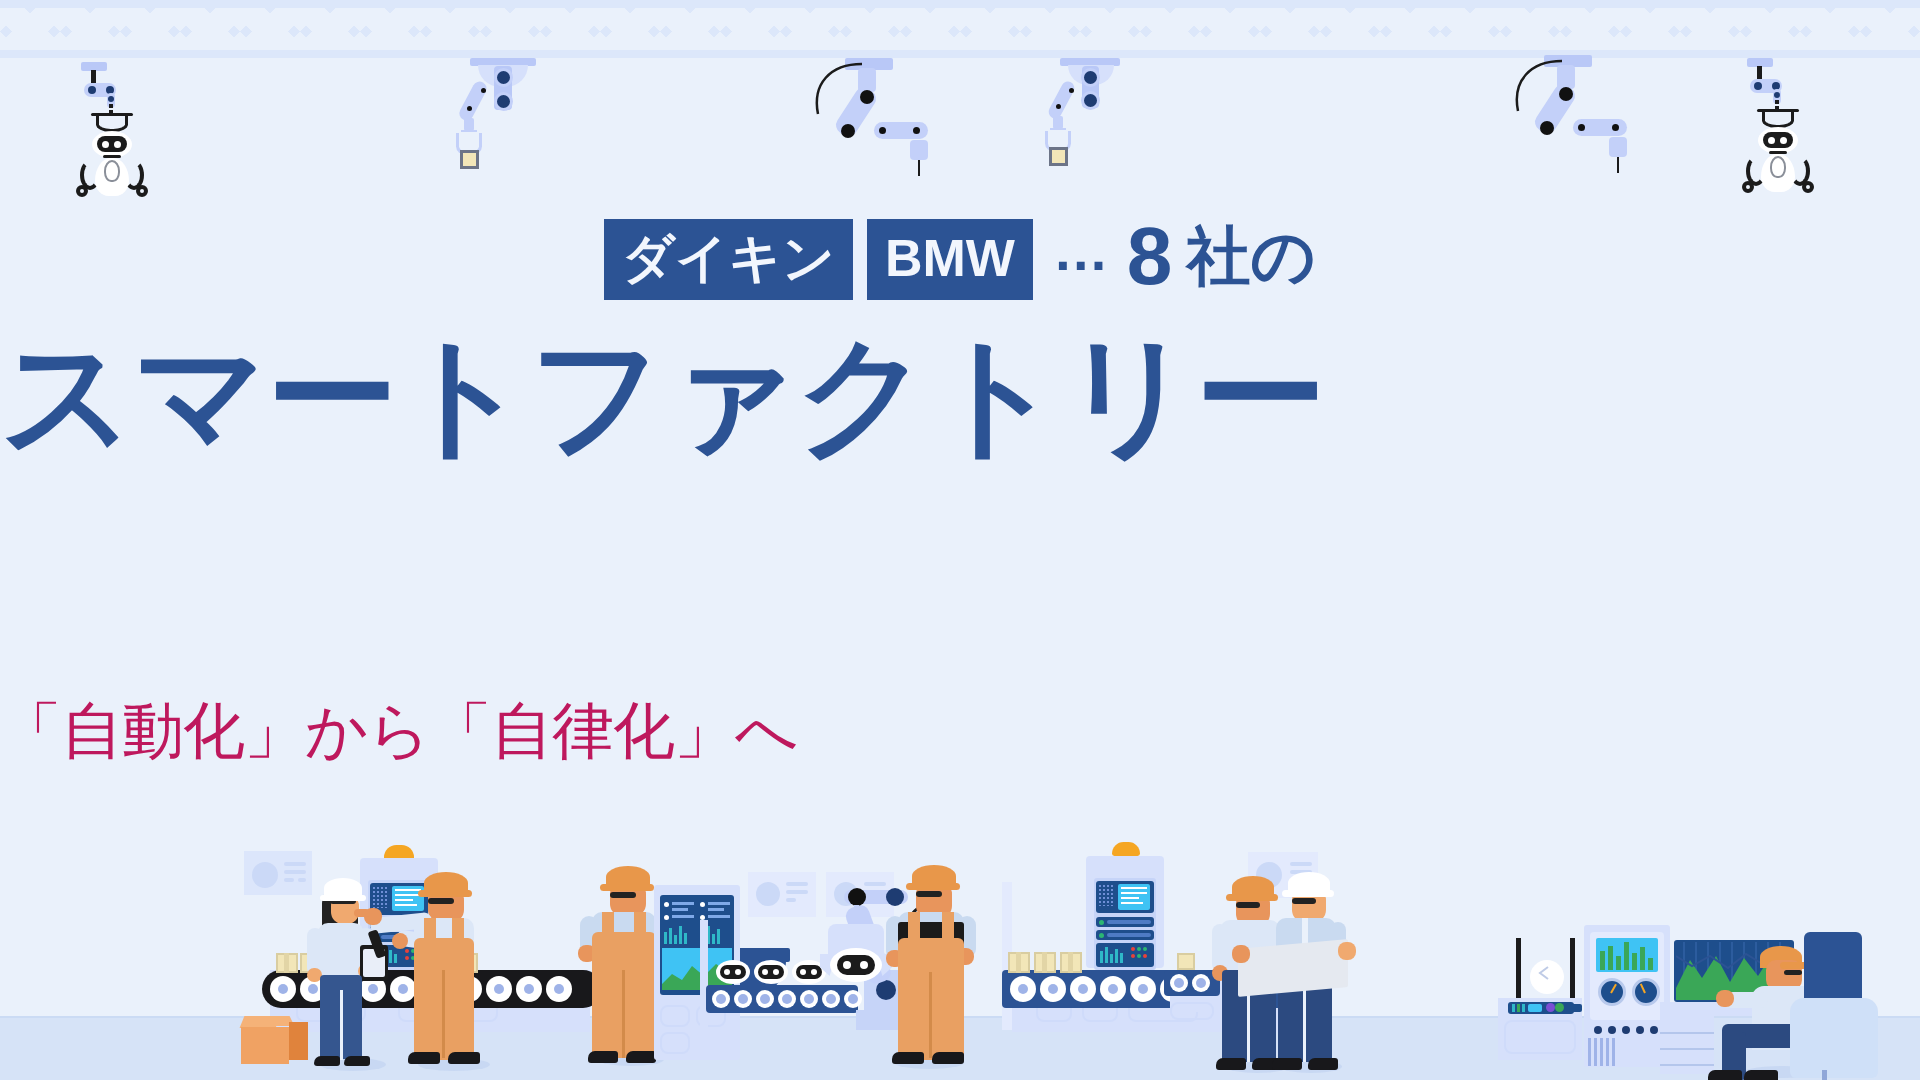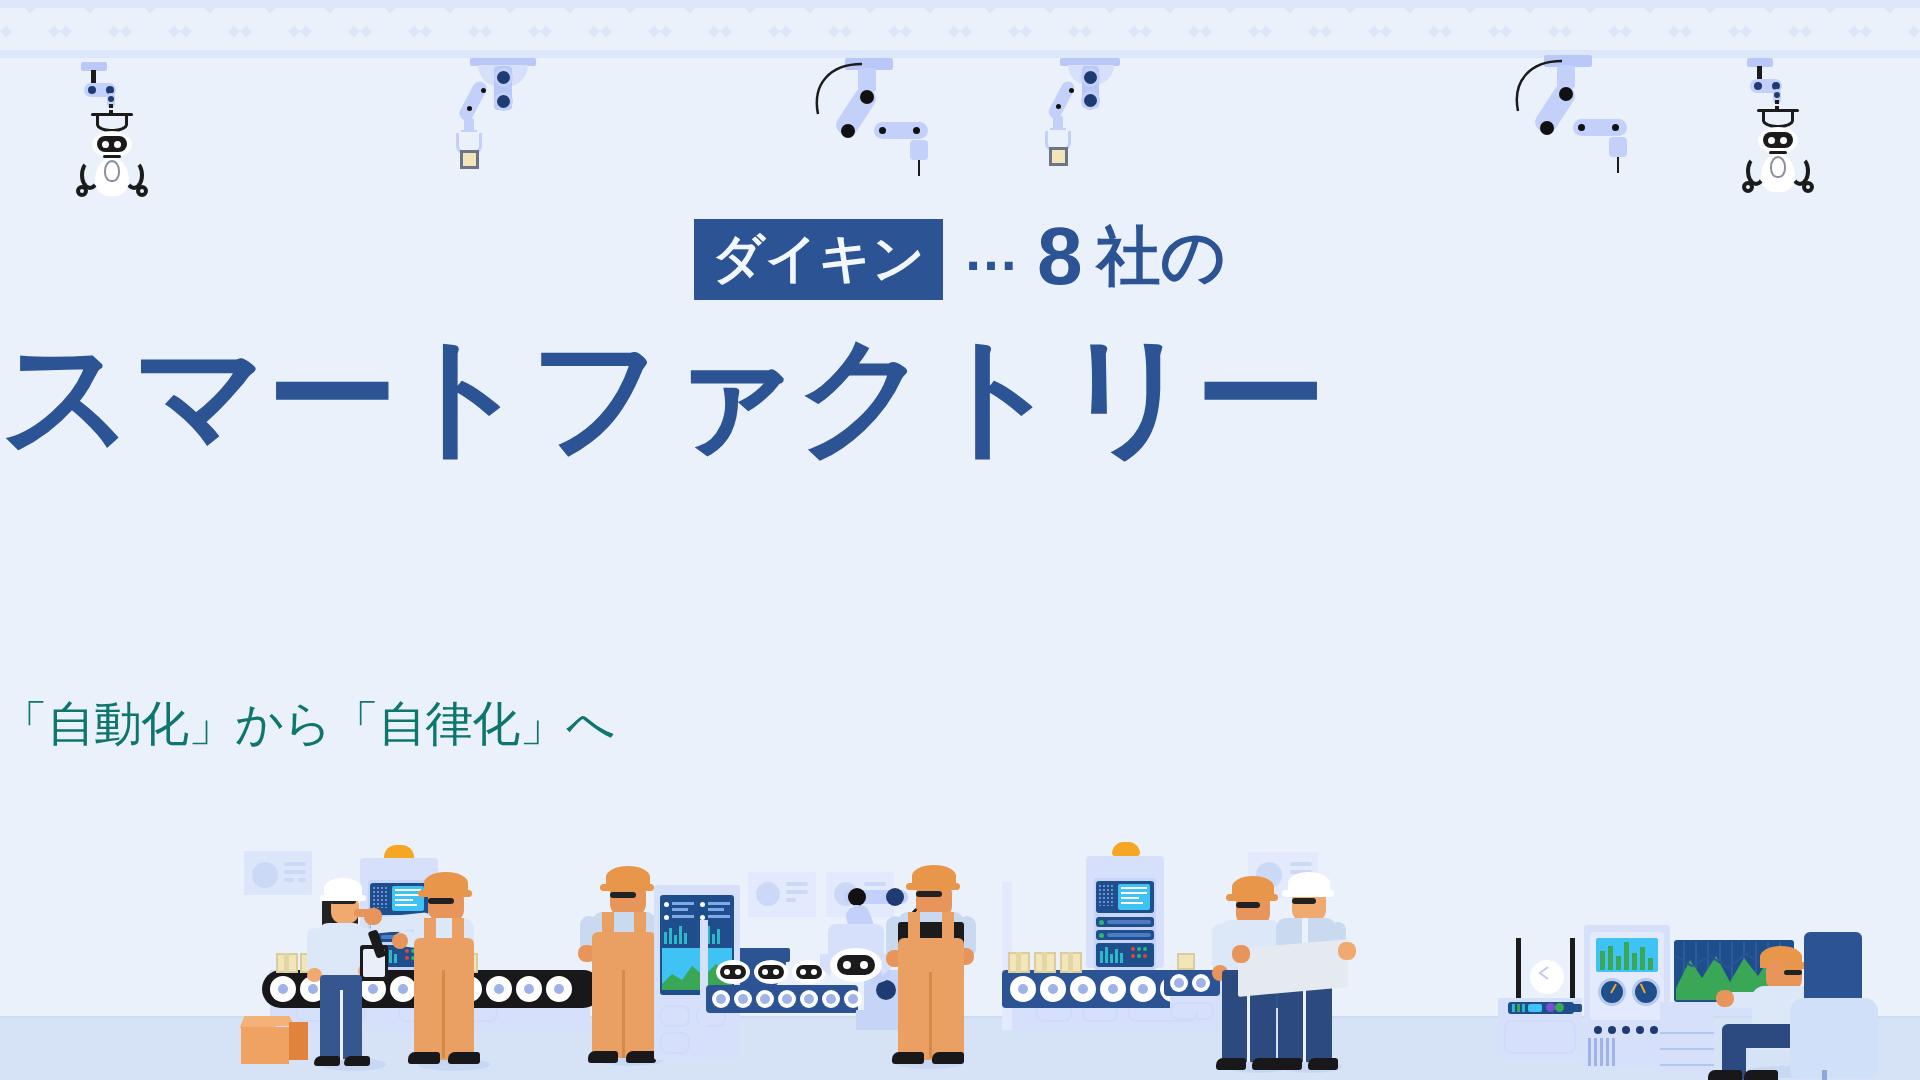--- a/index.html
+++ b/index.html
@@ -81,21 +81,21 @@
   .h1{
     position:absolute; left:0; width:1920px;
     color:#2C5394; font-weight:bold; line-height:1;
     letter-spacing:-2px;
   }
   .h1.l1{ top:330px; font-size:132px; }
   .h1.l2{ top:498px; font-size:138px; letter-spacing:2px;}
 
   .sub{
     position:absolute; left:0; top:700px; width:1768px;
-    color:#0f766e; font-size:48px; line-height:1; letter-spacing:-1px;
+    color:#be185d; font-size:62px; line-height:1; letter-spacing:-1px;
   }
 
   
   .floor{
     position:absolute; left:0; top:1016px; width:1920px; height:64px;
     background:#D6E3F7;
   }
   .floor-line{
     position:absolute; left:0; top:1016px; width:1920px; height:2px;
     background:#CBDBF4;
@@ -271,20 +271,21 @@
     <div class="wr-body" style="left:1761px;top:154px;width:34px;height:38px;"></div>
     <div class="wr-neck" style="left:1770px;top:156px;width:16px;height:22px;"></div>
     <div class="wr-arm" style="left:1746px;top:156px;width:20px;height:30px;border-right-color:transparent;border-top-color:transparent;"></div>
     <div class="wr-arm" style="left:1790px;top:156px;width:20px;height:30px;border-left-color:transparent;border-top-color:transparent;"></div>
     <div class="wr-arm" style="left:1742px;top:181px;width:12px;height:12px;"></div>
     <div class="wr-arm" style="left:1802px;top:181px;width:12px;height:12px;"></div>
   </div>
 
   <div class="tagline">
     <span class="badge">ダイキン</span>
+    <span class="badge">BMW</span>
     <span class="dots">…</span>
     <span class="tagline-rest tagline-num">8</span>
     <span class="tagline-rest">社の</span>
   </div>
 
   <div class="h1 l1">スマートファクトリー</div>
   <div class="sub">「自動化」から「自律化」へ</div>
 
   <div class="floor"></div>
   <div class="floor-line"></div>

